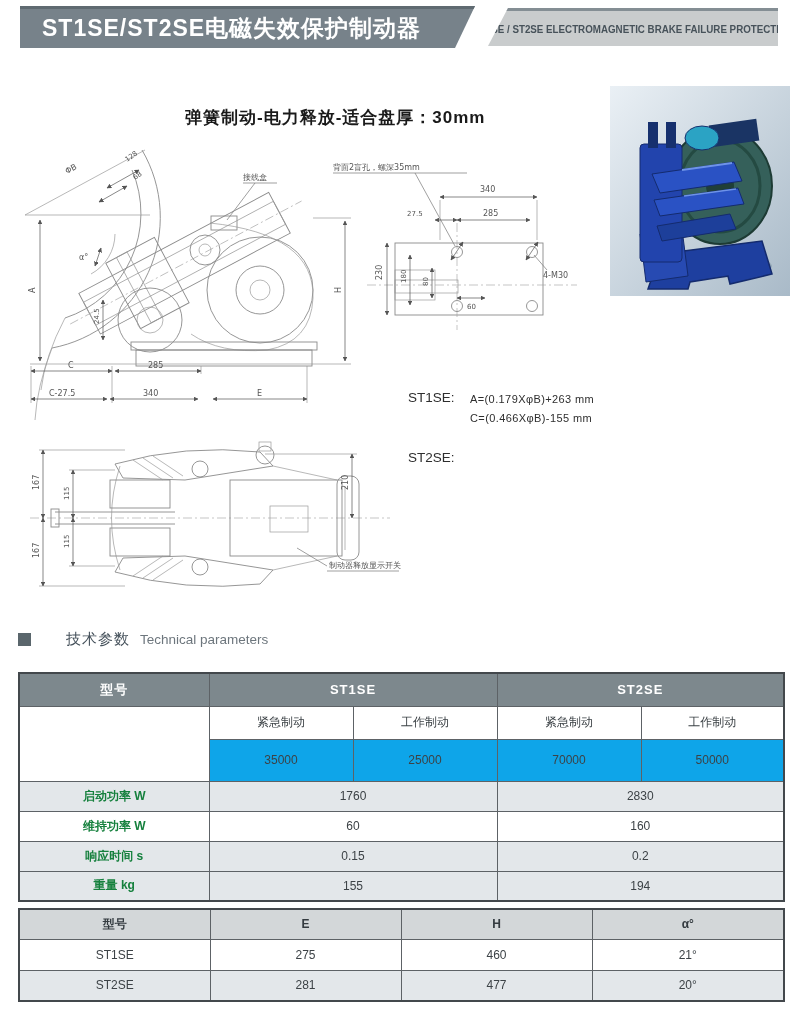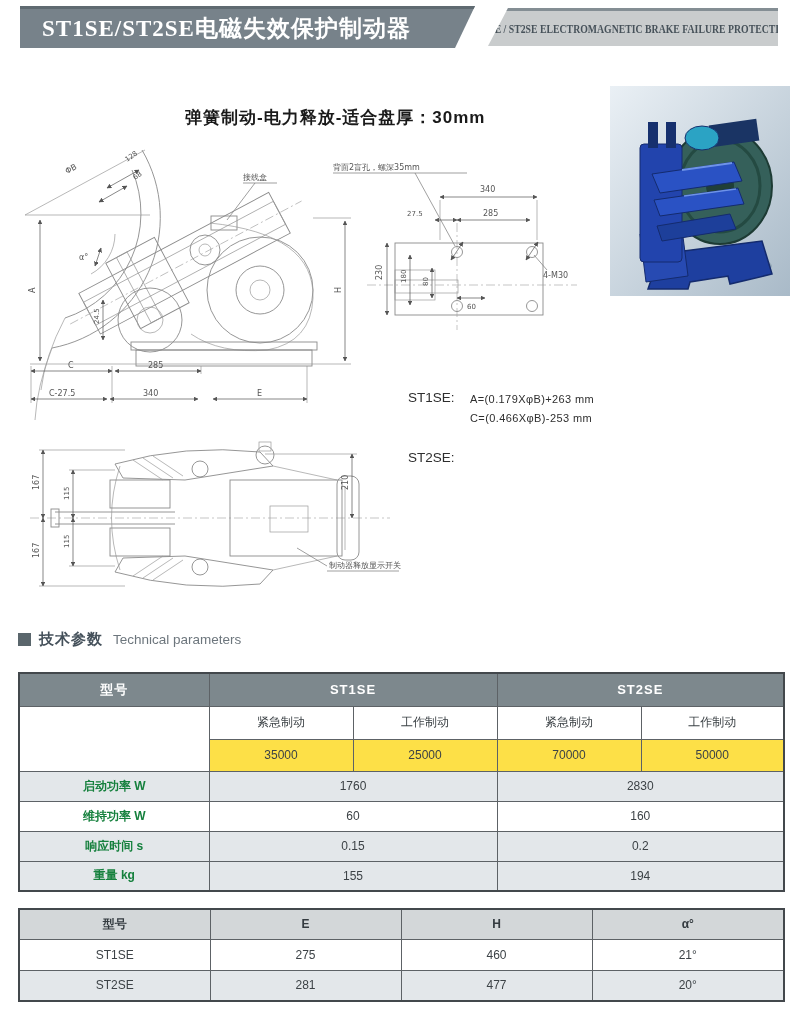--- a/index.html
+++ b/index.html
@@ -1,20 +1,20 @@
 <!DOCTYPE html>
 <html><head>
 <meta charset="utf-8">
 <style>
   * { margin:0; padding:0; box-sizing:border-box; }
   html,body { width:800px; background:#fff; font-family:"Liberation Sans","DejaVu Sans",sans-serif; }
   .page { position:relative; width:800px; height:1010px; background:#fff; overflow:hidden; }
 
   
-  .hdr { position:absolute; left:20px; top:6px; width:758px; height:42px;font-family:Liberation Serif, serif; }
+  .hdr { position:absolute; left:20px; top:6px; width:758px; height:42px; }
   .hdr-dark { position:absolute; left:0; top:0; width:455px; height:42px; background:#77828a;
               border-top:3px solid #5f6a71;
               clip-path:polygon(0 0,100% 0,calc(100% - 20px) 100%,0 100%);
               display:flex; align-items:center; padding-left:22px; }
   .hdr-dark .cn { color:#fff; font-size:23px; font-weight:bold; letter-spacing:1px; }
   .hdr-light { position:absolute; left:468px; top:2px; right:0; height:38px; background:#c9cccd;
                border-top:3px solid #848e94;
                clip-path:polygon(20px 0,100% 0,100% 100%,0 100%);
                display:flex; align-items:center; justify-content:center; }
   .hdr-light .en { color:#47525a; font-size:11.5px; font-weight:bold; white-space:nowrap;
@@ -40,32 +40,32 @@
   .formulas { position:absolute; left:408px; top:390px; width:380px; color:#2e2e2e; }
   .f-row { display:flex; margin-bottom:4px; }
   .f-model { width:62px; font-size:13.5px; font-weight:normal; }
   .f-lines { font-size:11px; font-weight:normal; line-height:19px; letter-spacing:0.4px; }
   .f-gap { height:18px; }
   .f-torque { margin-top:22px; font-size:13px; font-weight:bold; letter-spacing:0.5px; }
 
   
   .sec { position:absolute; left:18px; top:630px; display:flex; align-items:center; }
   .sec .sq { width:13px; height:13px; background:#5a666c; margin-right:8px; }
-  .sec .cn { font-size:15px; font-weight:bold; color:#44505a; margin-right:10px; letter-spacing:1px; }
+  .sec .cn { font-size:15px; font-weight:normal; color:#44505a; margin-right:10px; letter-spacing:1px;margin-left:27px; }
   .sec .en { font-size:13.5px; color:#6d767d; }
 
   
   table { position:absolute; left:18px; border-collapse:collapse; table-layout:fixed; width:765px; }
   td, th { border:1px solid #5d6266; text-align:center; vertical-align:middle;
            font-size:12px; color:#3c4246; }
   .t1 { top:672px; border:2px solid #43484c; }
   .t2 { top:908px; border:2px solid #43484c; }
   .t1 .dkhead td { background:#7d888d; color:#fff; font-size:13px; font-weight:bold; height:33px; letter-spacing:1px; }
   .t1 .subhead td { height:33px; background:#fff; }
-  .t1 .valrow td { height:32px; background:#fde047; }
+  .t1 .valrow td { height:42px; background:#0ea5e9; }
   .t1 .datarow td { height:30px; }
   .t1 .shade td { background:#e3e7ea; }
   .t1 .white td { background:#fff; }
   .t1 td.rowlabel { font-weight:bold; color:#15803d; }
   .t2 .lthead td { background:#d3d7d9; font-weight:bold; height:30px; color:#343b40; }
   .t2 .datarow td { height:31px; }
   .t2 .shade td { background:#e3e7ea; }
   .t2 .white td { background:#fff; }
 </style>
 </head>
@@ -262,21 +262,21 @@
     <line class="ldr" x1="282" y1="420" x2="312" y2="438"></line>
     <text x="314" y="440">制动器释放显示开关</text>
     <line class="ldr" x1="312" y1="443" x2="384" y2="443"></line>
   </svg>
 
   <div class="formulas">
     <div class="f-row">
       <div class="f-model">ST1SE:</div>
       <div class="f-lines">
         <div>A=(0.179XφB)+263 mm</div>
-        <div>C=(0.466XφB)-253 mm</div>
+        <div>C=(0.466XφB)-155 mm</div>
       </div>
     </div>
     <div class="f-gap"></div>
     <div class="f-row">
       <div class="f-model">ST2SE:</div>
     </div>
   </div>
 
   <div class="sec">
     <span class="sq"></span>

